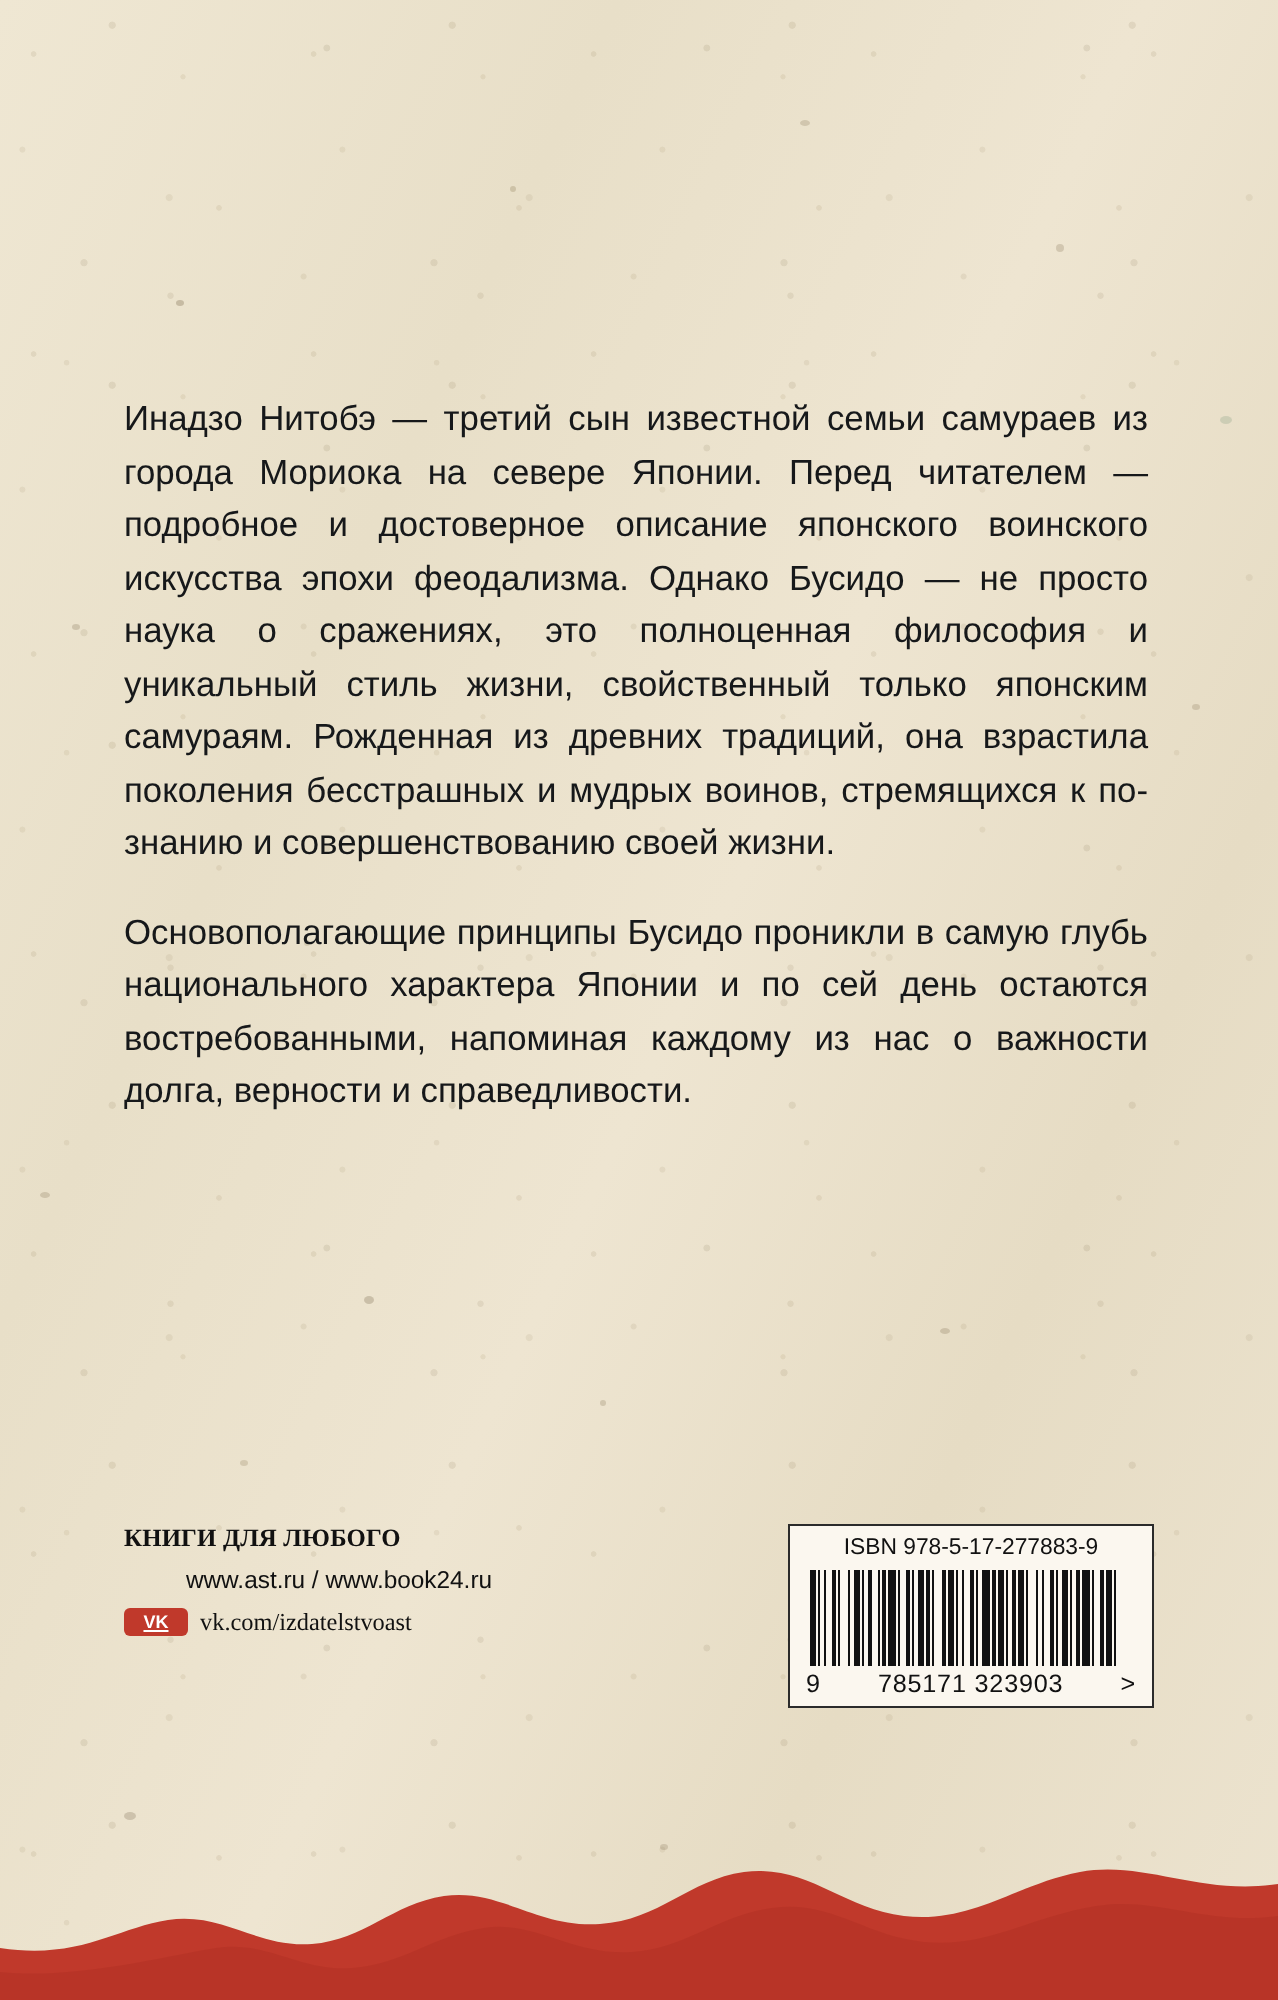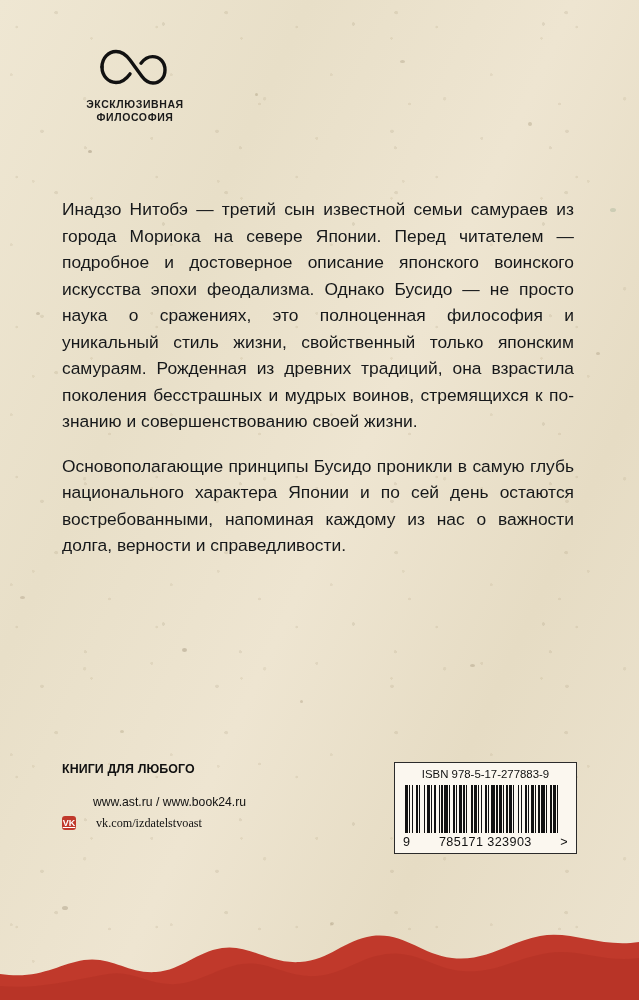--- a/index.html
+++ b/index.html
@@ -107,45 +107,46 @@
     top: 0;
     width: 215px;
   }
   .promo-title {
     font-size: 12.4px;
     font-weight: bold;
     line-height: 15.5px;
     color: #111;
     text-transform: uppercase;
     letter-spacing: 0.1px;
-    margin-bottom: 16px;
+    margin-bottom: 4px;
+    font-family: Liberation Serif, serif;
   }
   .promo-sites {
     font-size: 12.2px;
     line-height: 16px;
     color: #111;
     margin-bottom: 6px;
     text-align: center;
   }
   .social-row {
     display: flex;
     align-items: center;
     margin-bottom: 3px;
   }
   .social-badge {
-    width: 14px;
+    width: 32px;
     height: 14px;
     border-radius: 3px;
     background: #c0392b;
     color: #fff;
     font-size: 9px;
     font-weight: bold;
     line-height: 14px;
     text-align: center;
-    margin-right: 20px;
+    margin-right: 6px;
     flex: 0 0 auto;
     text-decoration: underline;
   }
   .social-badge.ok {
     border-radius: 50%;
     font-size: 9.5px;
   }
   .social-text {
     font-size: 12.2px;
     line-height: 14px;
@@ -244,30 +245,20 @@
     <div class="sp" style="left:120px; top:730px; width:4px;  height:3px;  background:rgba(120,100,60,0.24);"></div>
     <div class="sp" style="left:62px;  top:906px; width:6px;  height:4px;  background:rgba(90,70,45,0.25);"></div>
     <div class="sp" style="left:330px; top:922px; width:4px;  height:3px;  background:rgba(100,80,50,0.22);"></div>
     <div class="sp" style="left:226px; top:960px; width:5px;  height:4px;  background:rgba(110,90,55,0.24);"></div>
     <div class="sp" style="left:512px; top:944px; width:4px;  height:3px;  background:rgba(100,80,50,0.22);"></div>
     <div class="sp" style="left:152px; top:470px; width:3px;  height:3px;  background:rgba(120,100,60,0.20);"></div>
     <div class="sp" style="left:420px; top:790px; width:4px;  height:3px;  background:rgba(100,80,50,0.20);"></div>
     <div class="sp" style="left:20px;  top:596px; width:5px;  height:3px;  background:rgba(95,75,45,0.22);"></div>
   </div>
 
-  <div class="logo-block">
-    <svg class="infinity-mark" viewBox="0 0 82 46">
-      <path d="M8 23c0-9 6.5-15.5 14-15.5 6 0 10.5 3.8 14 8.6l12 16.4c3 4 6.5 6.5 11 6.5 7 0 12-5.4 12-13 0-8.2-5.6-13.4-12.4-13.4-4.6 0-8.4 2.4-11.6 6.6" fill="none" stroke="#111" stroke-width="3.4" stroke-linecap="round"></path>
-      <path d="M8 23c0 9 6.5 15.5 14 15.5 6 0 10.5-3.8 14-8.6" fill="none" stroke="#111" stroke-width="3.4" stroke-linecap="round"></path>
-    </svg>
-    <div class="logo-caption">
-      <div>ЭКСКЛЮЗИВНАЯ</div>
-      <div>ФИЛОСОФИЯ</div>
-    </div>
-  </div>
 
   <div class="blurb">
     <p>Инадзо Нитобэ — третий сын известной семьи саму­раев из города Мориока на севере Японии. Перед читателем — подробное и достоверное описание японского воинского искусства эпохи феодализма. Однако Бусидо — не просто наука о сражениях, это полноценная философия и уникальный стиль жизни, свойственный только японским самураям. Рожден­ная из древних традиций, она взрастила поколения бесстрашных и мудрых воинов, стремящихся к по­знанию и совершенствованию своей жизни.</p>
     <p>Основополагающие принципы Бусидо проникли в самую глубь национального характера Японии и по сей день остаются востребованными, напоминая каждому из нас о важности долга, верности и спра­ведливости.</p>
   </div>
 
   <div class="footer">
 
     <div class="promo">
       <div class="promo-title">

